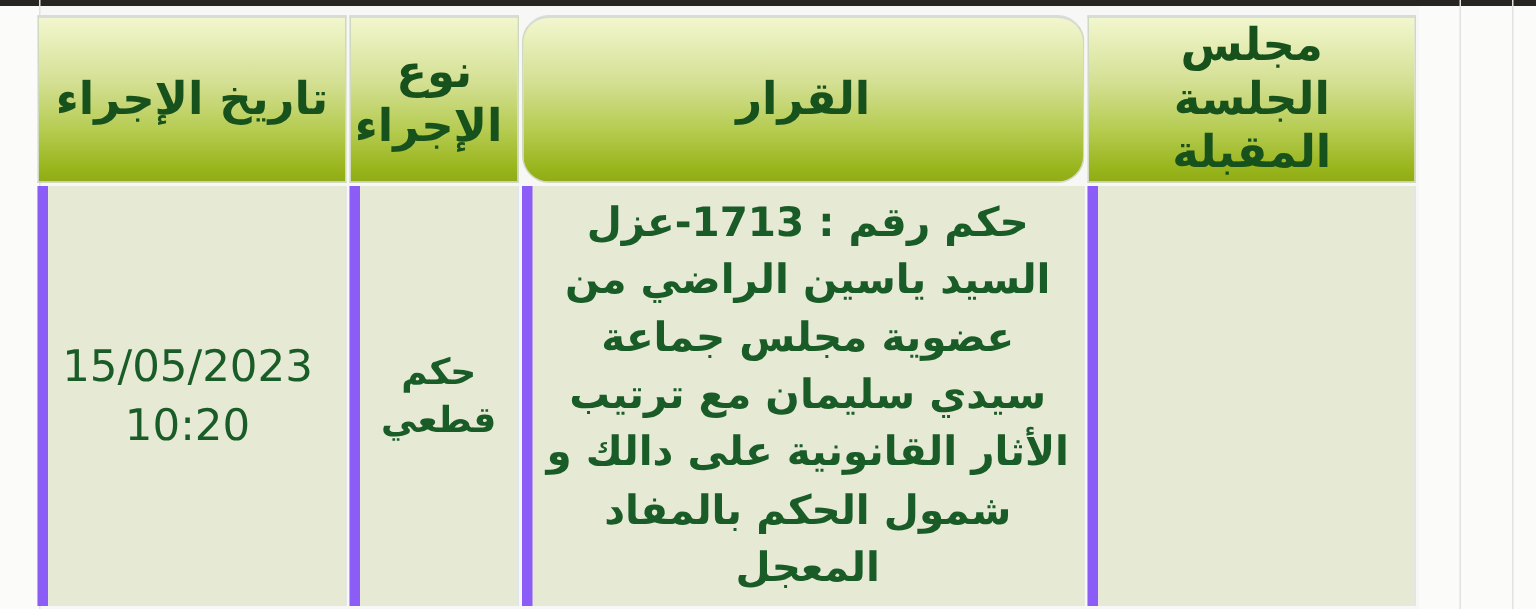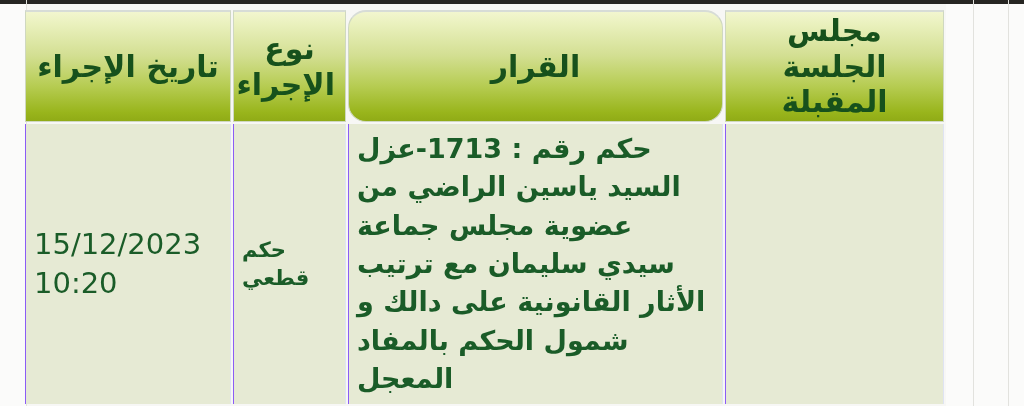--- a/index.html
+++ b/index.html
@@ -98,38 +98,38 @@
     box-sizing: border-box;
   }
   th.col-next-session { text-align: center; }
   th.col-decision     { text-align: left;   padding-left: 14px; border-radius: 18px; }
   th.col-type         { text-align: center; }
   th.col-date         { text-align: center; }
 
   
   table.agenda td {
     background: #e6ead4;
-    border-left: 1px solid #8b5cf6;
+    border-left: 7px solid #8b5cf6;
     border-right: 1px solid #dfe3f2;
     border-top: none;
     border-bottom: none;
     vertical-align: middle;
-    text-align: left;
+    text-align: center;
     color: #1a5c28;
     padding: 6px 8px;
     box-sizing: border-box;
   }
   td.cell-decision {
     font-size: 27px;
     line-height: 1.42;
     font-weight: bold;
     padding: 10px 14px 14px 14px;
   }
   td.cell-type {
-    font-size: 21px;
+    font-size: 24px;
     line-height: 1.34;
     font-weight: bold;
   }
   td.cell-date {
     font-size: 29px;
     line-height: 1.34;
     font-weight: normal;
     direction: ltr;
   }
   td.cell-next-session { font-size: 27px; }
@@ -163,21 +163,21 @@
           <th class="col-type">نوع الإجراء</th>
           <th class="col-date">تاريخ الإجراء</th>
         </tr>
       </thead>
       <tbody>
         <tr class="row-main">
           <td class="cell-next-session"></td>
           <td class="cell-decision">حكم رقم : 1713-عزل السيد ياسين الراضي من عضوية مجلس جماعة سيدي سليمان مع ترتيب الأثار القانونية على دالك و شمول الحكم بالمفاد المعجل</td>
           <td class="cell-type">حكم قطعي</td>
           <td class="cell-date">
-            <div>15/12/2023</div>
+            <div>15/05/2023</div>
             <div>10:20</div>
           </td>
         </tr>
 
       </tbody>
     </table>
   </div>
 
 </div>
 

